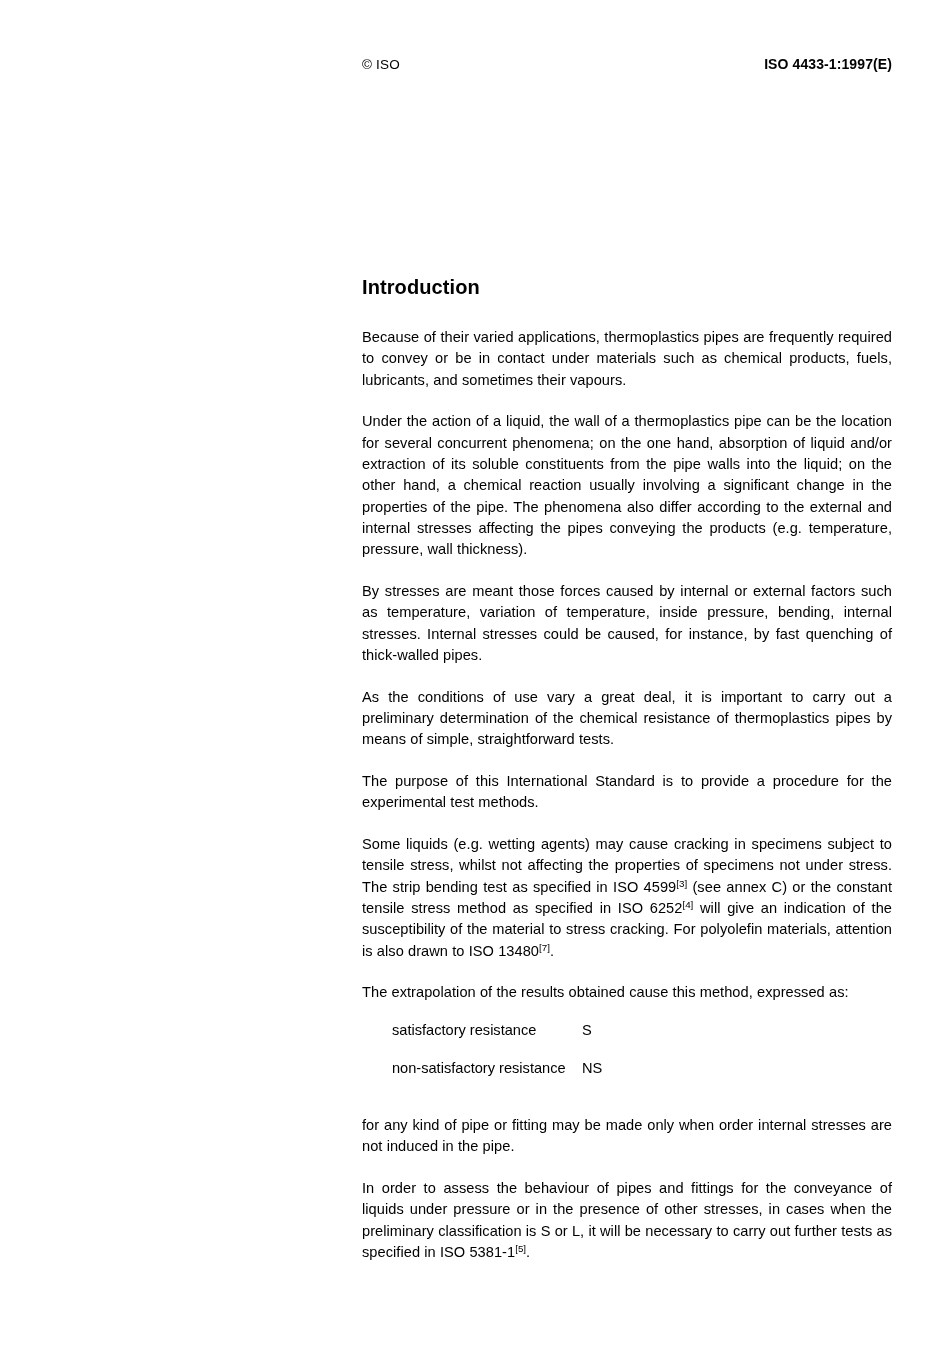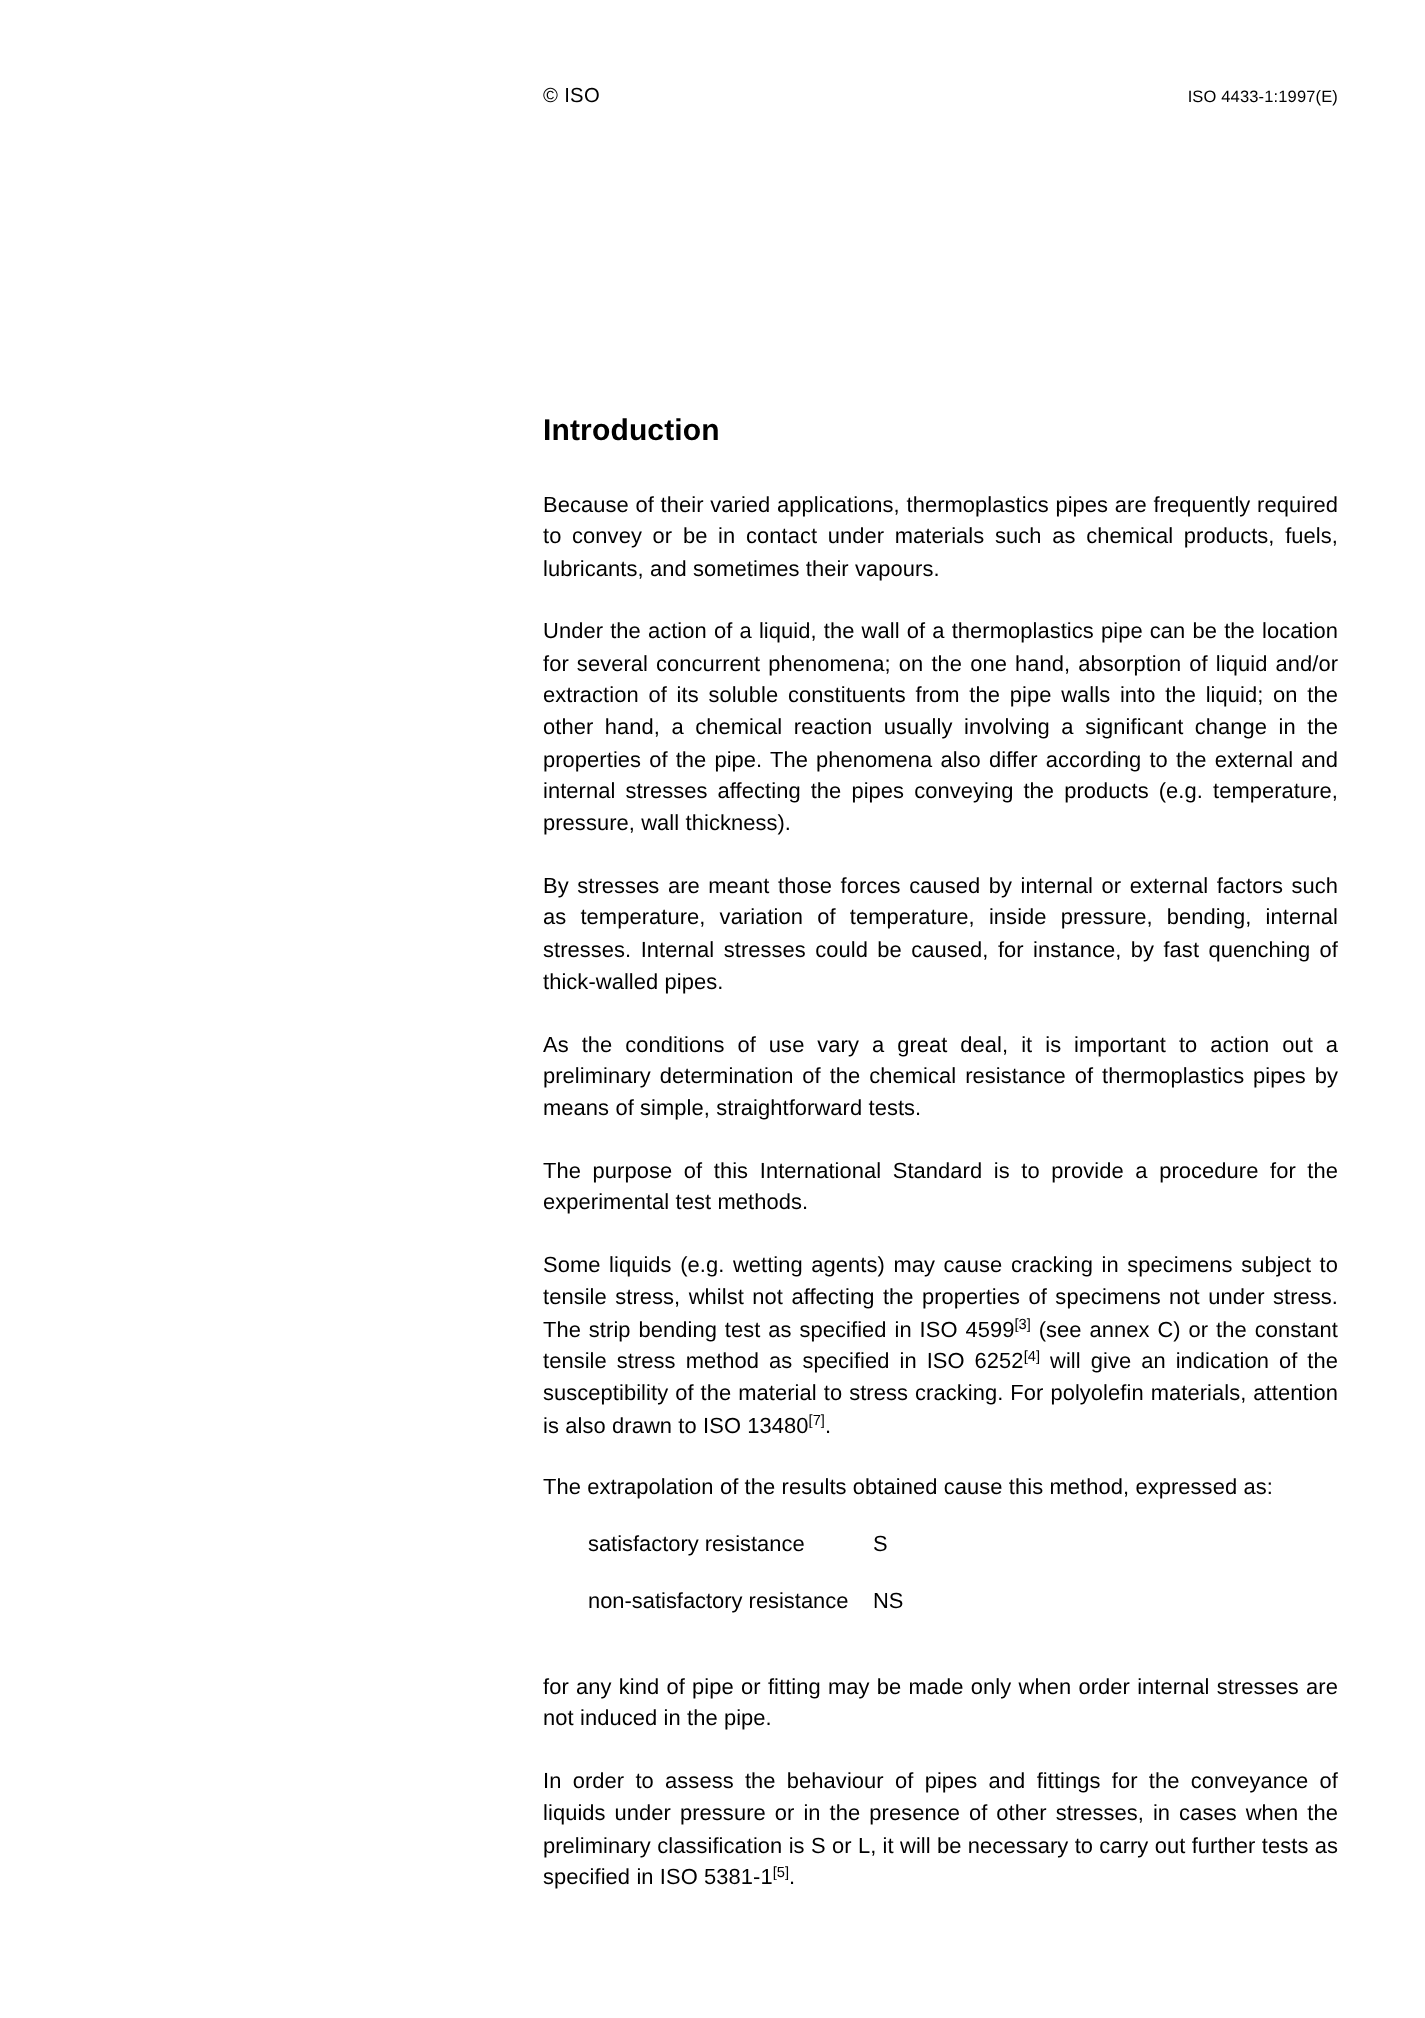--- a/index.html
+++ b/index.html
@@ -27,22 +27,22 @@
     justify-content: space-between;
     align-items: baseline;
   }
   .header-left {
     font-size: 13.5px;
     font-weight: normal;
     letter-spacing: 0.2px;
     white-space: nowrap;
   }
   .header-right {
-    font-size: 11px;
-    font-weight: normal;
+    font-size: 14px;
+    font-weight: bold;
     letter-spacing: 0.1px;
     white-space: nowrap;
   }
 
   
   .content {
     position: absolute;
     left: 362px;
     top: 276px;
     width: 530px;
@@ -132,21 +132,21 @@
   <div class="content">
 
     <h1 class="doc-title">Introduction</h1>
 
     <p class="body">Because of their varied applications, thermoplastics pipes are frequently required to convey or be in contact under materials such as chemical products, fuels, lubricants, and sometimes their vapours.</p>
 
     <p class="body">Under the action of a liquid, the wall of a thermoplastics pipe can be the location for several concurrent phenomena; on the one hand, absorption of liquid and/or extraction of its soluble constituents from the pipe walls into the liquid; on the other hand, a chemical reaction usually involving a significant change in the properties of the pipe. The phenomena also differ according to the external and internal stresses affecting the pipes conveying the products (e.g. temperature, pressure, wall thickness).</p>
 
     <p class="body">By stresses are meant those forces caused by internal or external factors such as temperature, variation of temperature, inside pressure, bending, internal stresses. Internal stresses could be caused, for instance, by fast quenching of thick-walled pipes.</p>
 
-    <p class="body">As the conditions of use vary a great deal, it is important to action out a preliminary determination of the chemical resistance of thermoplastics pipes by means of simple, straightforward tests.</p>
+    <p class="body">As the conditions of use vary a great deal, it is important to carry out a preliminary determination of the chemical resistance of thermoplastics pipes by means of simple, straightforward tests.</p>
 
     <p class="body">The purpose of this International Standard is to provide a procedure for the experimental test methods.</p>
 
     <p class="body"><span>Some liquids (e.g. wetting agents) may cause cracking in specimens subject to tensile stress, whilst not affecting the properties of specimens not under stress. The strip bending test as specified in ISO 4599</span><sup class="ref">[3]</sup><span> (see annex&nbsp;C) or the constant tensile stress method as specified in ISO 6252</span><sup class="ref">[4]</sup><span> will give an indication of the susceptibility of the material to stress cracking. For polyolefin materials, attention is also drawn to ISO 13480</span><sup class="ref">[7]</sup><span>.</span></p>
 
     <p class="body last-left no-gap">The extrapolation of the results obtained cause this method, expressed as:</p>
 
     <div class="def-list">
       <div class="def-row">
         <span class="def-term">satisfactory resistance</span>

